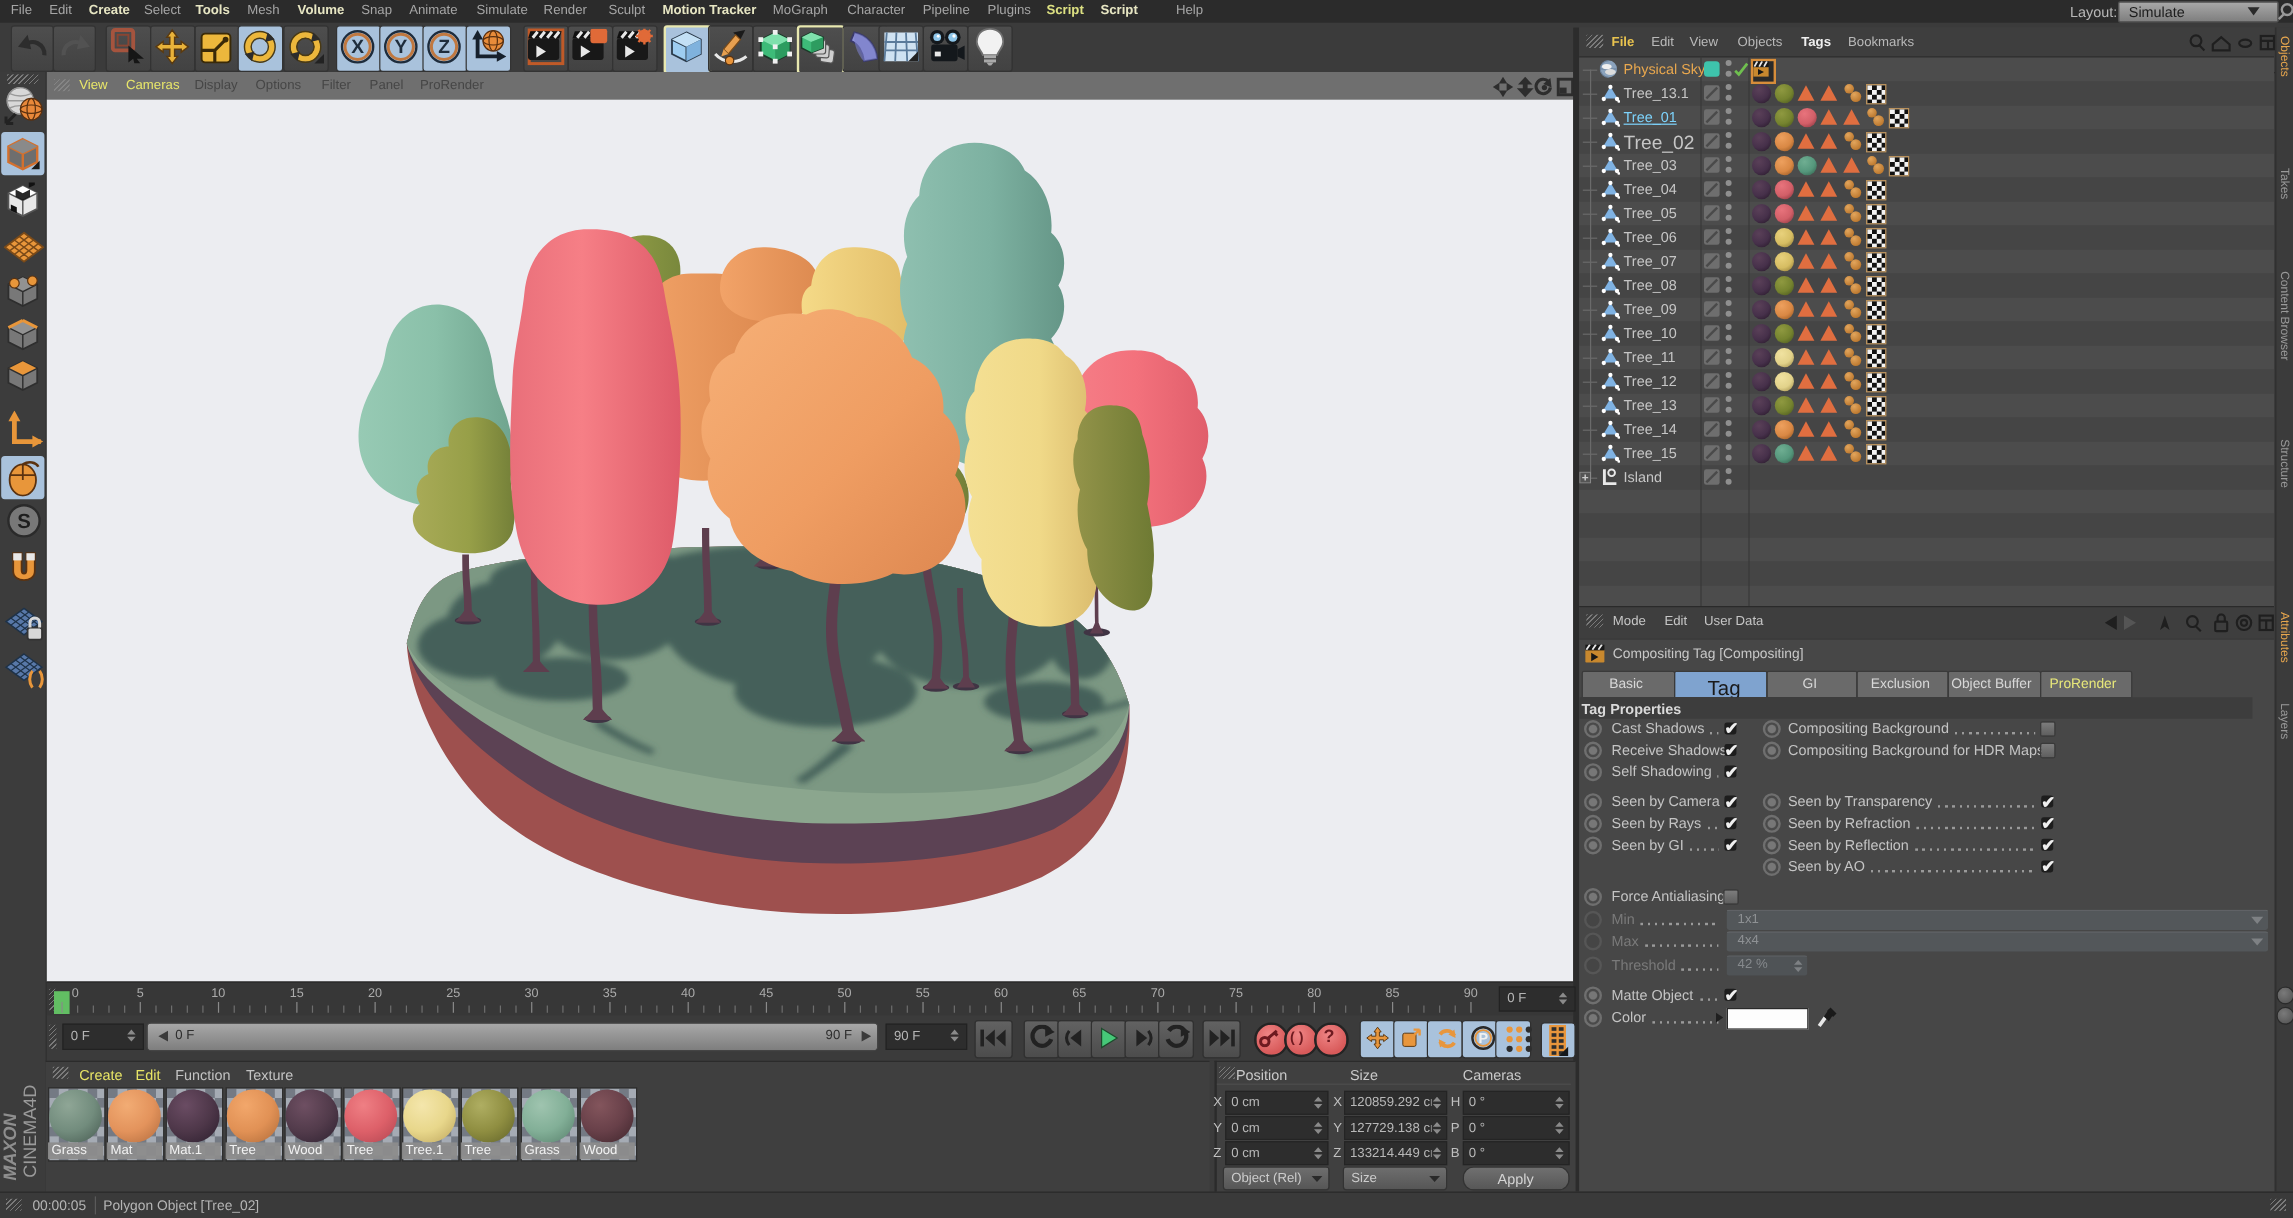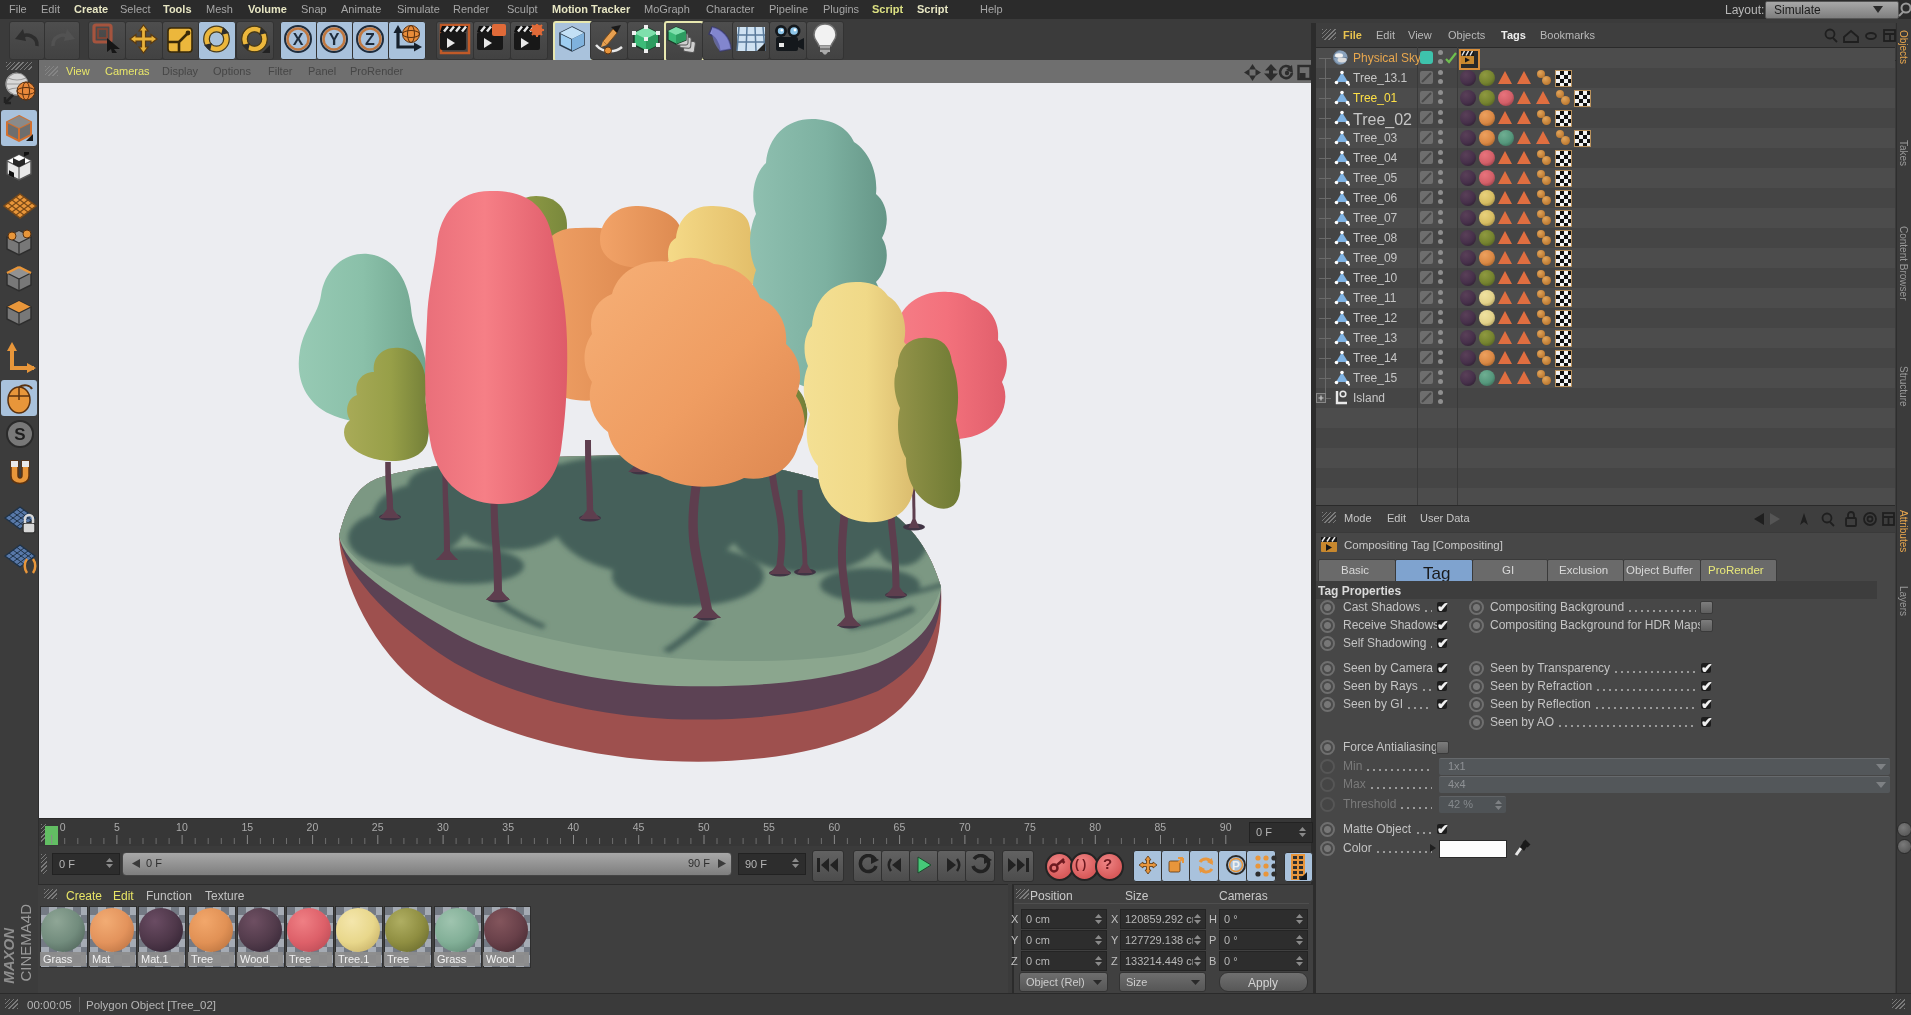--- a/index.html
+++ b/index.html
@@ -544,21 +544,21 @@
 <div class="sph" style="left:1542px;top:76px;width:9px;height:9px;background:radial-gradient(circle at 35% 30%,#e2a55c,#b06a20);"></div>
 <div class="abs" style="left:1555px;top:70px;width:15px;height:15px;border:1.5px solid #b9915c;background:conic-gradient(#111 90deg,#f2f2f2 0 180deg,#111 0 270deg,#f2f2f2 0) 0 0/8px 8px;"></div>
 <div class="abs" style="left:1319px;top:98px;width:12px;height:1px;background:#6a6a6a;"></div>
 <svg class="abs" style="left:1334px;top:90px" width="16" height="16">
     <path d="M8 2 L14 12 L2 12 Z" fill="#7fb2e2"></path>
     <circle cx="8" cy="2.5" r="1.8" fill="#fff"></circle>
     <circle cx="2.5" cy="12.5" r="1.8" fill="#fff"></circle>
     <circle cx="13.5" cy="12.5" r="1.8" fill="#fff"></circle>
     <circle cx="15" cy="14.5" r="1.2" fill="#fff"></circle>
   </svg>
-<div class="t" style="left:1353px;top:92px;font-size:12px;color:#fde047;">Tree_01</div>
+<div class="t" style="left:1353px;top:92px;font-size:12px;color:#7dd3fc;text-decoration:underline;">Tree_01</div>
 <div class="abs" style="left:1420px;top:91px;width:13px;height:13px;background:#6e6e6e;border-radius:2px;"></div>
 <svg class="abs" style="left:1420px;top:91px" width="13" height="13">
     <line x1="11" y1="2" x2="2" y2="11" stroke="#4a4a4a" stroke-width="2"></line>
   </svg>
 <div class="sph" style="left:1438px;top:90px;width:5px;height:5px;background:#8f8f8f;"></div>
 <div class="sph" style="left:1438px;top:99px;width:5px;height:5px;background:#8f8f8f;"></div>
 <div class="sph" style="left:1460px;top:90px;width:16px;height:16px;background:radial-gradient(circle at 36% 30%,#5a4058 0%,#46304a 55%,#241626 100%);"></div>
 <div class="sph" style="left:1479px;top:90px;width:16px;height:16px;background:radial-gradient(circle at 36% 30%,#8f9940 0%,#75832f 55%,#44501c 100%);"></div>
 <div class="sph" style="left:1498px;top:90px;width:16px;height:16px;background:radial-gradient(circle at 36% 30%,#e8737c 0%,#d25f68 55%,#7e2f38 100%);"></div>
 <div class="tri" style="left:1517px;top:91px;"></div>

